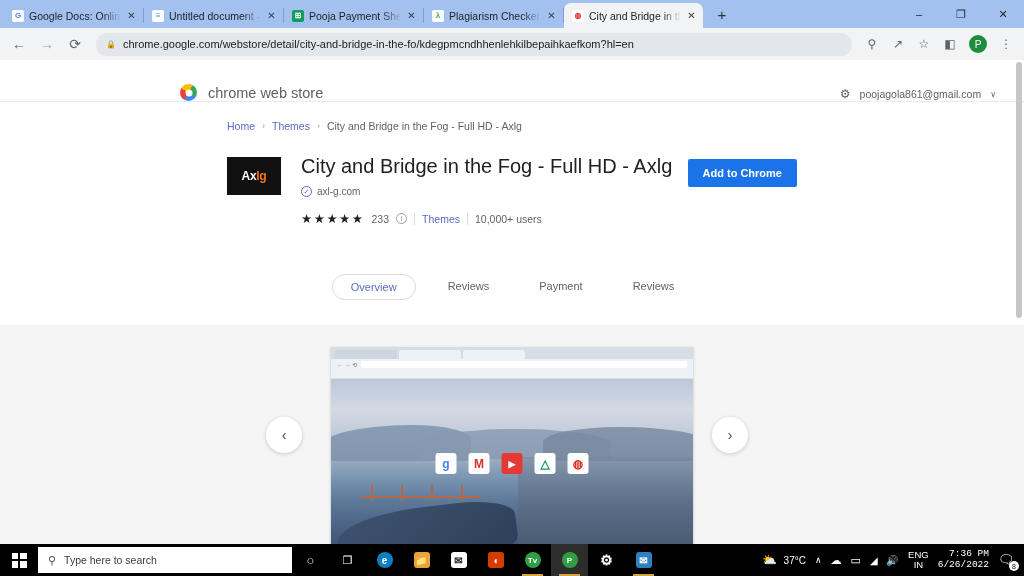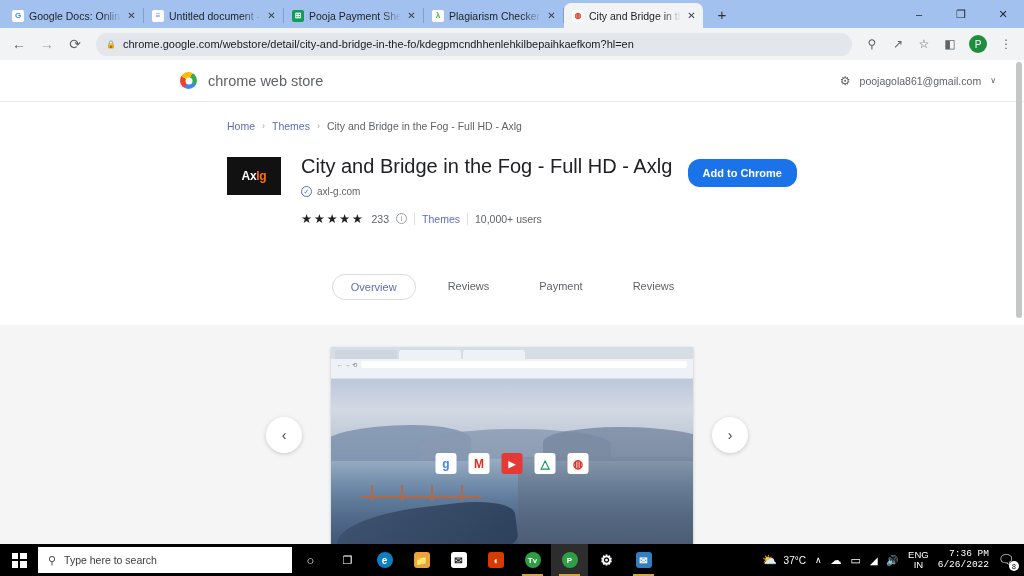--- a/index.html
+++ b/index.html
@@ -68,21 +68,21 @@
   .avatar {
     width: 18px; height: 18px; border-radius: 50%; background: #1e8e3e;
     color: #fff; font-size: 10px; display: flex; align-items: center;
     justify-content: center; margin: 0 5px; flex-shrink: 0; font-weight: 500;
   }
 
   
   .page { position: relative; height: 516px; background: #fff; overflow: hidden; }
   .cws-header {
     height: 42px; border-bottom: 1px solid #e8eaed; display: flex;
-    align-items: center; padding: 0 28px 0 180px; background:#fff;
+    align-items: flex-end; padding: 0 28px 0 180px; background:#fff;
   }
   .cws-logo { display: flex; align-items: center; gap: 11px; }
   .cws-logo .rainbow {
     width: 17px; height: 17px; border-radius: 50%;
     background: conic-gradient(from 210deg, #ea4335 0 25%, #fbbc05 25% 50%, #34a853 50% 75%, #4285f4 75% 100%);
     position: relative;
   }
   .cws-logo .rainbow::after {
     content: ""; position: absolute; left: 50%; top: 50%;
     width: 7px; height: 7px; background: #fff; border-radius: 50%;
@@ -120,21 +120,21 @@
   }
   .ratingrow { display: flex; align-items: center; gap: 7px; margin-top: 14px; font-size: 10.5px; color: #5f6368; }
   .stars { color: #202124; font-size: 12.5px; letter-spacing: 1.5px; }
   .infoic {
     width: 11px; height: 11px; border-radius: 50%; border: 1px solid #9aa0a6;
     color: #9aa0a6; font-size: 8px; display: flex; align-items: center; justify-content: center;
   }
   .vline { width: 1px; height: 12px; background: #dadce0; }
   .catlink { color: #5c6bc0; text-decoration: none; }
   .addbtn {
-    background: #1a73e8; color: #fff; border: none; border-radius: 12px;
+    background: #1a73e8; color: #fff; border: none; border-radius: 2px;
     font-size: 11px; padding: 8px 15px; font-family: inherit; font-weight: bold;
     margin-top: 5px; white-space: nowrap;
   }
 
   .tabsrow { display: flex; justify-content: center; gap: 14px; margin-top: 48px; }
   .ptab {
     font-size: 11px; color: #5f6368; padding: 6px 18px; border-radius: 14px;
   }
   .ptab.sel { border: 1px solid #dadce0; color: #5c6bc0; }
 

